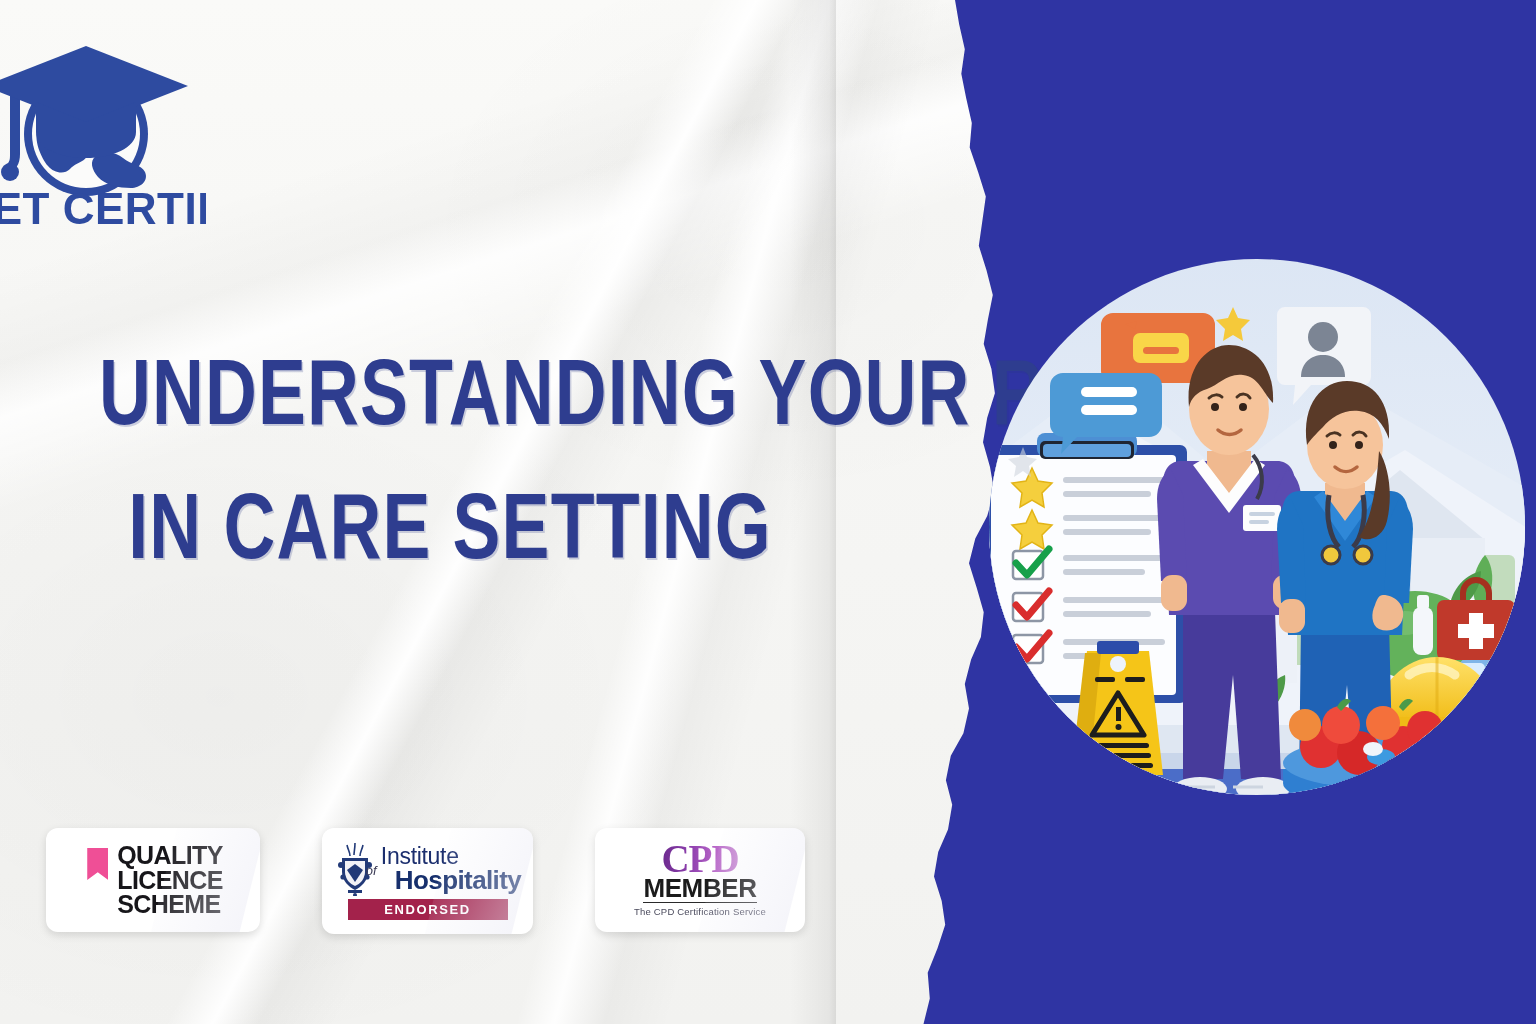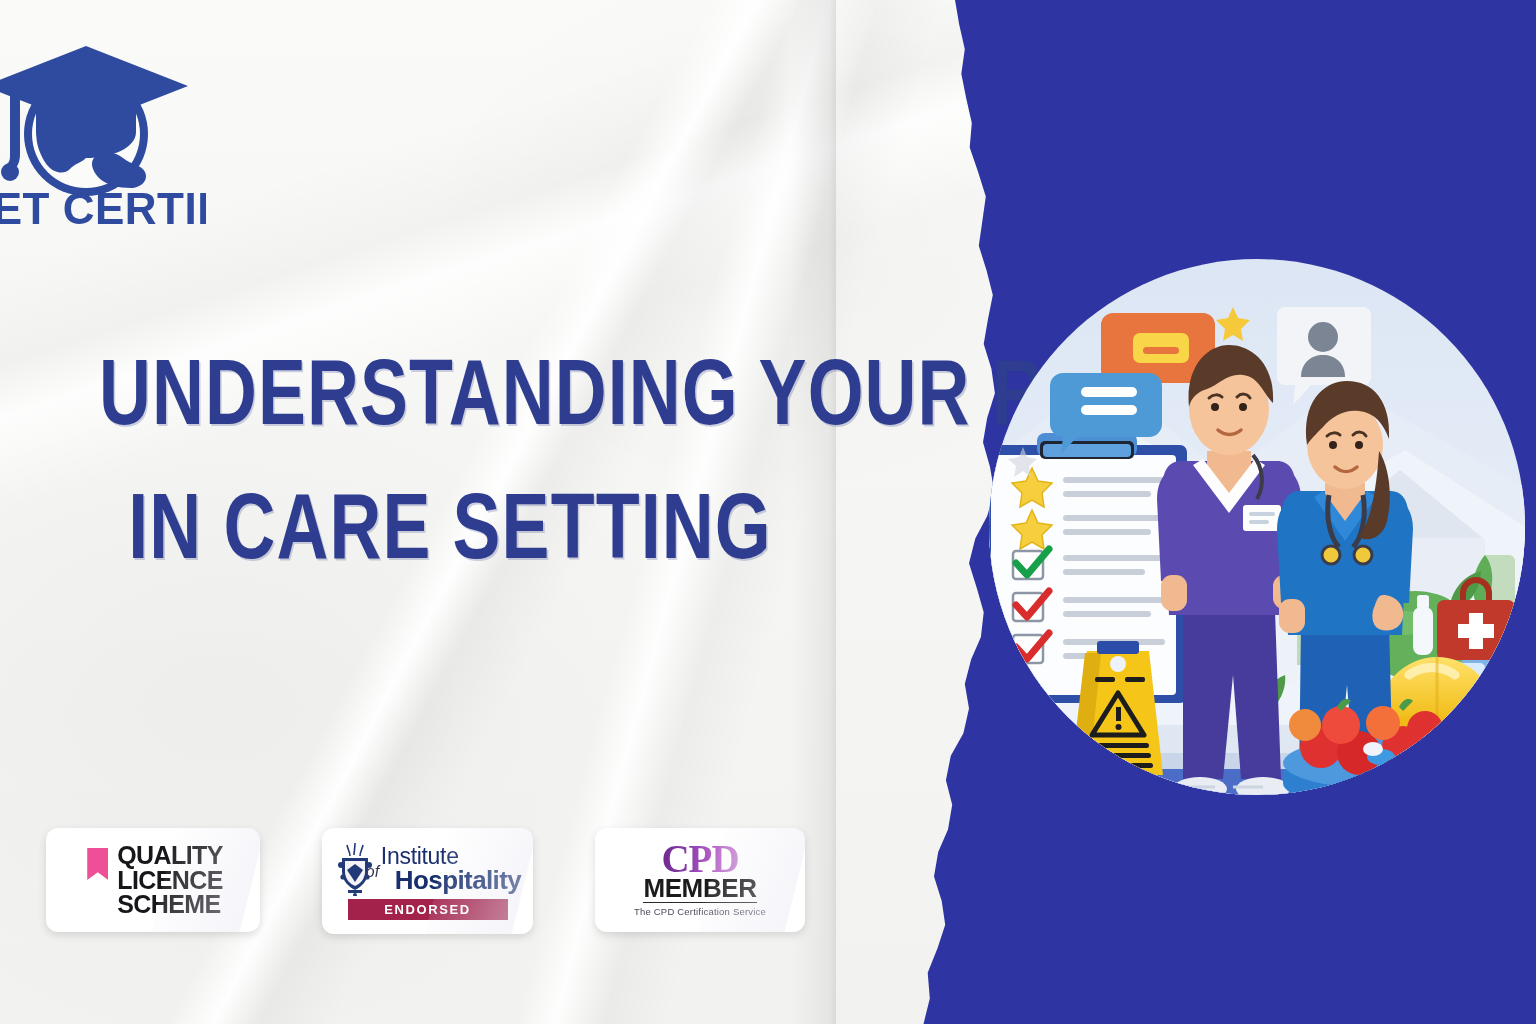--- a/index.html
+++ b/index.html
@@ -107,21 +107,21 @@
       -webkit-clip-path:polygon(0 0,100% 0,100% 100%,50% 76%,0 100%);
       clip-path:polygon(0 0,100% 0,100% 100%,50% 76%,0 100%); }
   .qls-text { font-weight:bold; font-size:25px; line-height:.99; color:#17161a;
       letter-spacing:-.6px; font-family:"Liberation Sans", sans-serif; }
 
   .ioh-inner{ display:flex; flex-direction:column; align-items:center; gap:3px; }
   .ioh-row{ display:flex; align-items:center; gap:5px; }
   .ioh-crest{ width:42px; height:54px; }
   .ioh-words{ display:flex; flex-direction:column; line-height:.93; }
   .ioh-1{ font-size:23px; color:#1c2f6e; font-family:"Liberation Sans", sans-serif; letter-spacing:-.3px;}
-  .ioh-of{ font-size:16px; color:#3a3a55; font-style:italic; position:absolute; margin-left:-15px; margin-top:19px;}
+  .ioh-of{ font-size:13px; color:#3a3a55; font-style:italic; position:absolute; margin-left:-15px; margin-top:19px;}
   .ioh-2{ font-size:26px; color:#17306d; font-weight:bold; letter-spacing:-.6px; margin-left:14px;}
   .ioh-endorsed{ width:160px; height:21px; background:#a3224b; color:#fff;
       font-size:13px; font-weight:bold; letter-spacing:1.6px; display:flex;
       align-items:center; justify-content:center; }
 
   .cpd-inner{ display:flex; flex-direction:column; align-items:center; }
   .cpd-top{ font-size:39px; font-weight:bold; line-height:.82;
       background:linear-gradient(90deg,#6c2a8e 0%,#8e3fae 38%,#b968c9 70%,#c98ed3 100%);
       -webkit-background-clip:text; background-clip:text; color:transparent;
       letter-spacing:-1px; font-family:"Liberation Serif", serif;}

